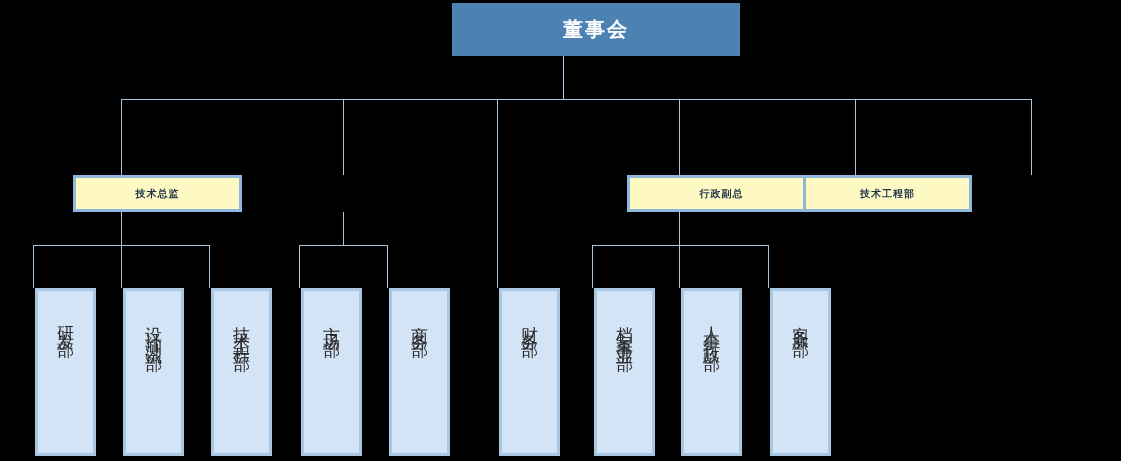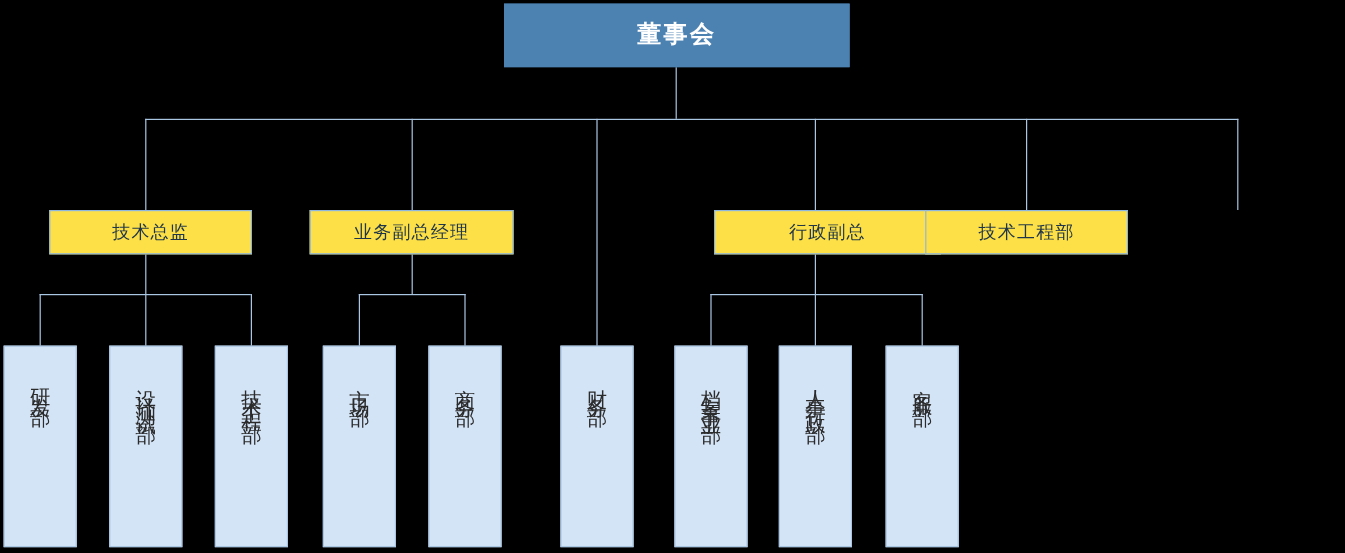--- a/index.html
+++ b/index.html
@@ -9,43 +9,44 @@
   #chart{
     position:relative;
     width:1121px;
     height:461px;
     background:#000000;
     overflow:hidden;
   }
   .node{
     position:absolute;
     box-sizing:border-box;
-    border:1px solid #e5e5e5;
+    border:3px solid #e5e5e5;
     display:flex;
     align-items:center;
     justify-content:center;
     text-align:center;
     line-height:1.18;
+    margin-left:32px;
   }
   
   .lvl1{
     background:#4C82B2;
     border-color:#4C82B2;
     color:#FFFFFF;
     font-weight:bold;
     font-size:20px;
     letter-spacing:2px;
   }
   
   .lvl2{
-    background:#fde047;
+    background:#fef9c3;
     border-color:#8FB6DC;
     color:#1F3549;
-    font-weight:normal;
-    font-size:15px;
+    font-weight:bold;
+    font-size:10px;
     letter-spacing:1px;
   }
   
   .lvl3{
     background:#D4E4F7;
     border-color:#A9C6E3;
     color:#2B2B2B;
     font-weight:normal;
     font-size:17px;
     align-items:flex-start;
@@ -98,23 +99,20 @@
   <div class="conn vline" style="left:679px; top:245px; width:1px; height:43px;"></div>
   <div class="conn vline" style="left:768px; top:245px; width:1px; height:43px;"></div>
 
   <div class="node lvl1" style="left:420px; top:3px; width:288px; height:53px;">
     <span>董事会</span>
   </div>
 
   <div class="node lvl2" style="left:41px; top:175px; width:169px; height:37px;">
     <span>技术总监</span>
   </div>
-  <div class="node lvl2" style="left:258px; top:175px; width:170px; height:37px;">
-    <span>业务副总经理</span>
-  </div>
   <div class="node lvl2" style="left:595px; top:175px; width:189px; height:37px;">
     <span>行政副总</span>
   </div>
   <div class="node lvl2" style="left:771px; top:175px; width:169px; height:37px;">
     <span>技术工程部</span>
   </div>
 
   <div class="node lvl3" style="left:3px; top:288px; width:61px; height:168px;">
     <span class="vtext">研发部</span>
   </div>

